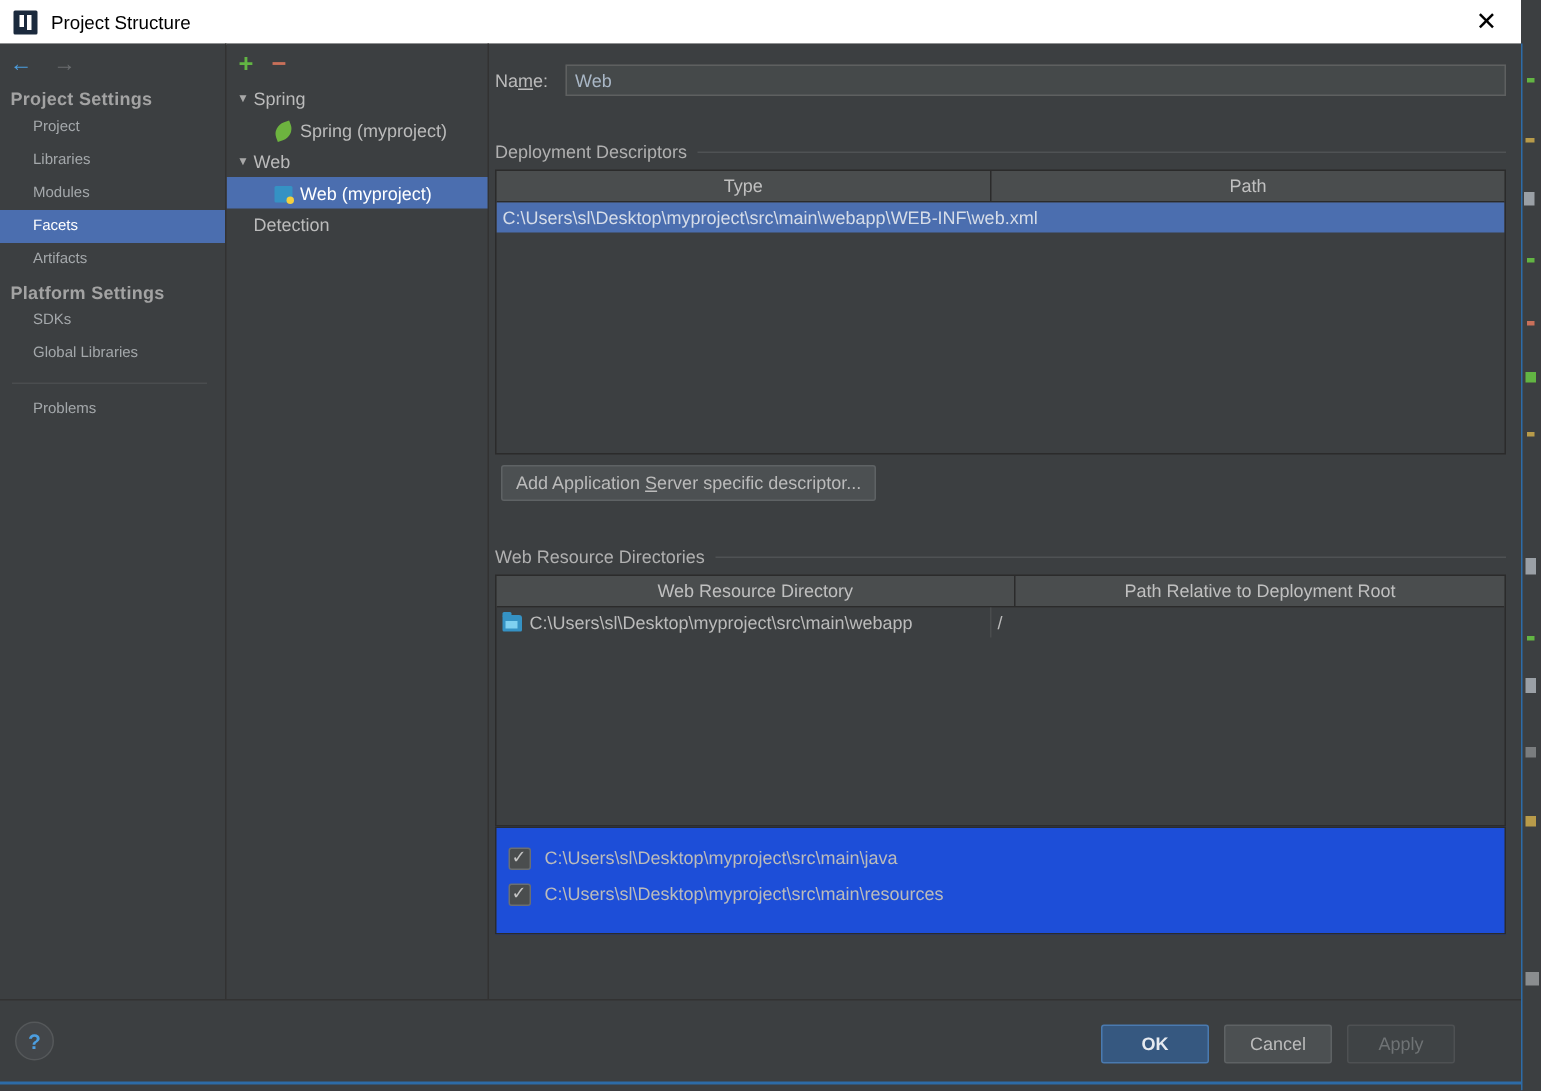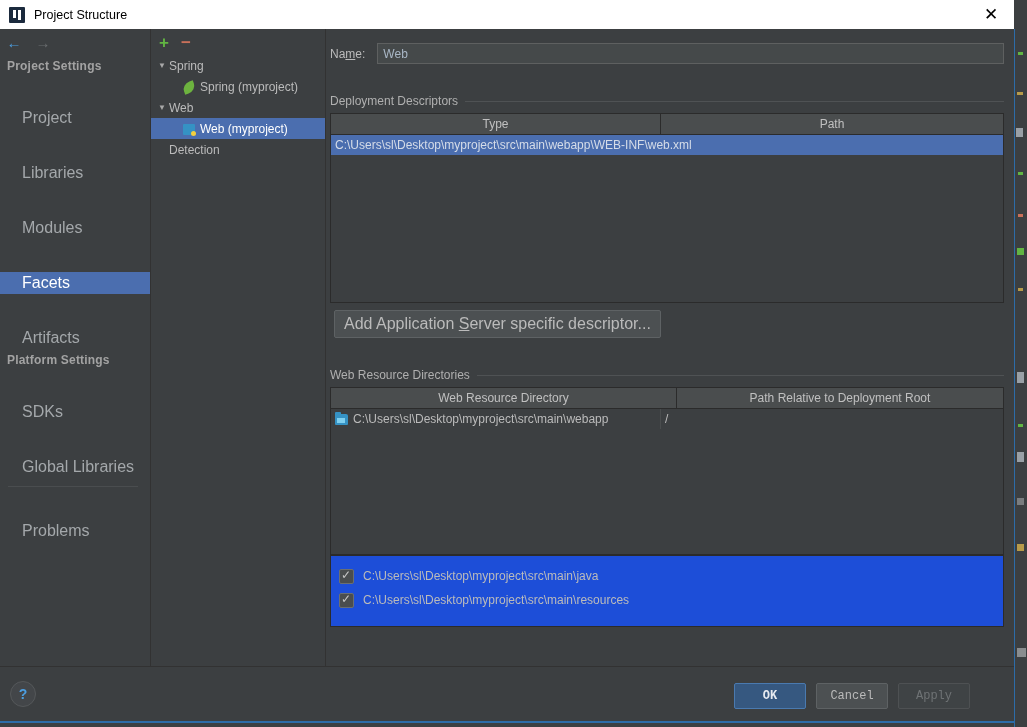--- a/index.html
+++ b/index.html
@@ -124,23 +124,22 @@
   .nav-group {
     padding: 4px 0 1px 7px;
     color: #a3a3a3;
     font-weight: bold;
     font-size: 12px;
     letter-spacing: .2px;
   }
   .nav-item {
     padding: 3px 0 3px 22px;
     color: #a4a8ab;
-    font-size: 16px;
+    font-size: 10px;
     line-height: 16px;
-    margin-top: 33px;
   }
   .nav-item.selected {
     background: #4b6eaf;
     color: #ffffff;
   }
   .nav-sep {
     margin: 8px 12px 6px 8px;
     border-top: 1px solid #4a4d4f;
   }
 
@@ -302,21 +301,21 @@
     white-space: nowrap;
   }
   .tbl-row .c1 { border-right: 1px solid #3a4f7a; }
   .tbl-row.plain .c1 { border-right: 1px solid #4a4d4e; }
 
   .addbtn-row { margin: 7px 0 0 4px; }
   .btn-appserver {
     background: #4c5052;
     border: 1px solid #5e6264;
     color: #bbbbbb;
-    font-size: 16px;
+    font-size: 12px;
     font-family: "Liberation Sans", sans-serif;
     padding: 4px 9px;
     border-radius: 2px;
   }
   .btn-appserver u { text-decoration: underline; }
 
   .folder-icon {
     width: 13px; height: 11px;
     background: #3592c4;
     border-radius: 1px 2px 1px 1px;
@@ -396,21 +395,21 @@
     position: absolute;
     right: 44px; top: 683px;
     display: flex;
     gap: 10px;
   }
   .dlg-btn {
     min-width: 72px;
     height: 26px;
     border-radius: 2px;
     font-size: 12px;
-    font-family: Liberation Mono, monospace;
+    font-family: Liberation Sans, sans-serif;
     display: flex;
     align-items: center;
     justify-content: center;
     box-sizing: border-box;
   }
   .dlg-btn.primary {
     background: #365880;
     border: 1px solid #4a7ab0;
     color: #e6eaf0;
     font-weight: bold;

